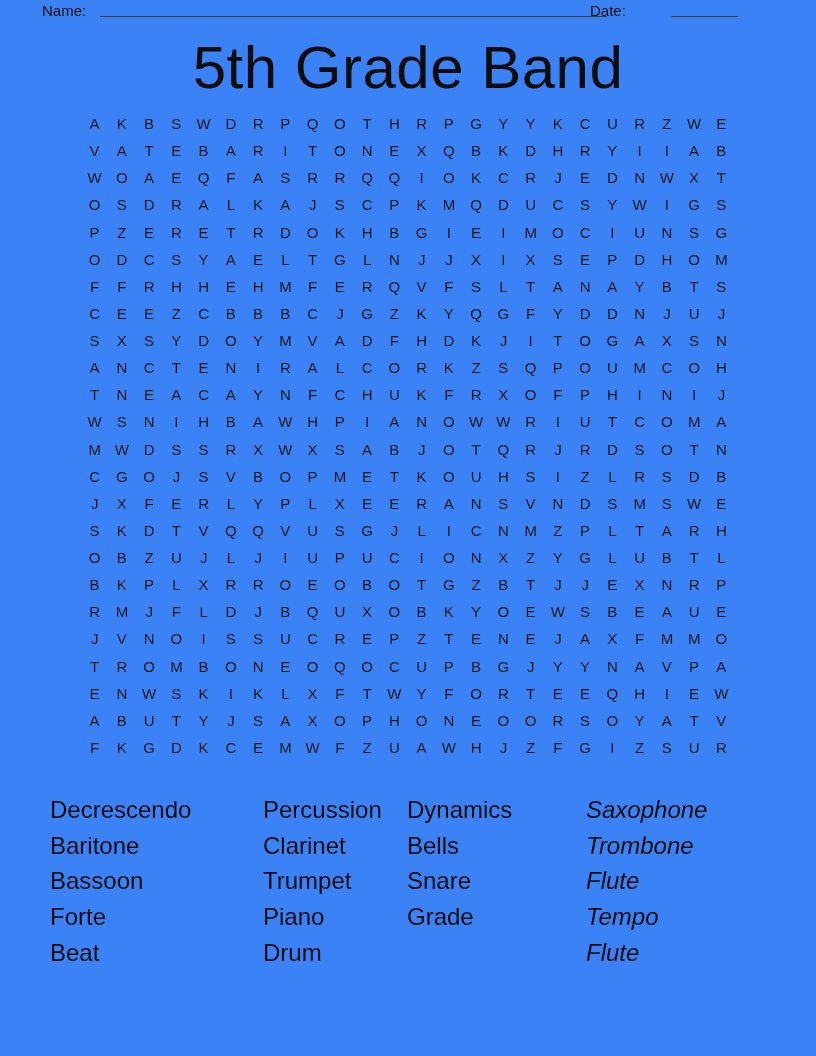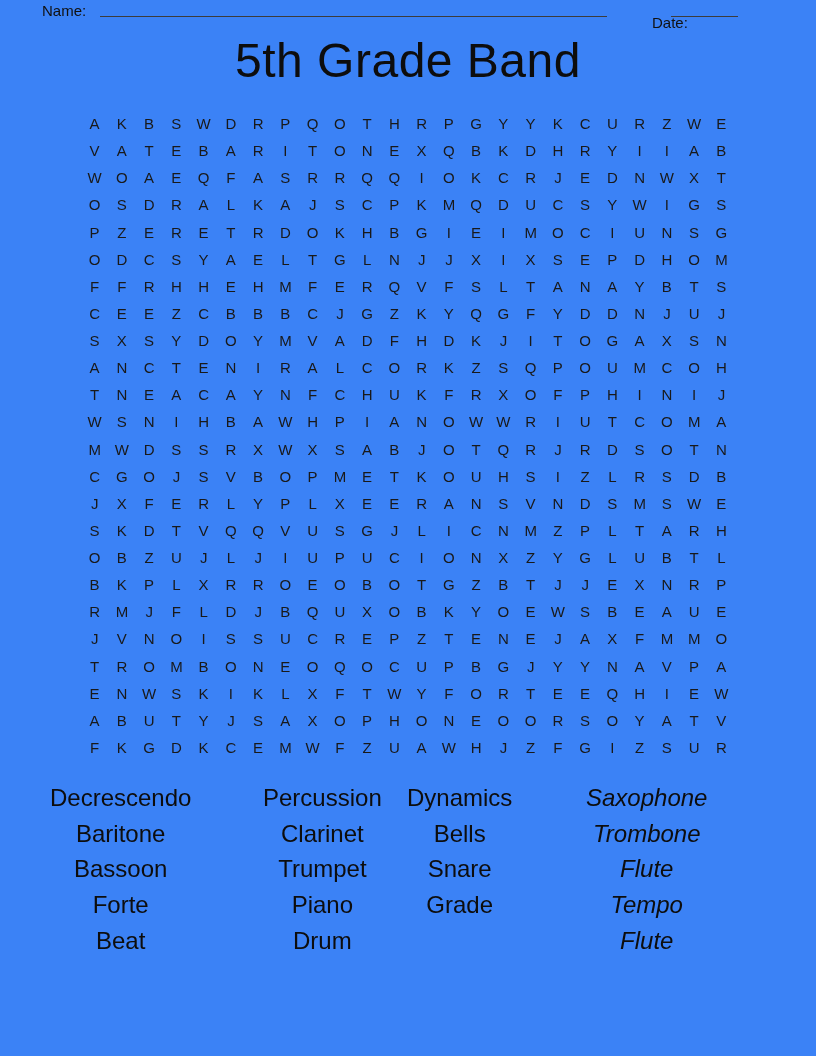--- a/index.html
+++ b/index.html
@@ -4,44 +4,44 @@
 <style>
   html,body { margin:0; padding:0; background:#ffffff; }
   .page {
     position:relative; width:816px; height:1056px; background:#3b82f6;
     font-family:"Liberation Sans","DejaVu Sans",sans-serif; color:#111111;
     overflow:hidden; margin:0 auto;
   }
   
   .lbl { position:absolute; font-size:15px; color:#111; top:2px; }
   #name-label { left:42px; }
-  #date-label { left:652px;margin-top:12px; }
+  #date-label { left:590px; }
   .rule { position:absolute; top:0; height:16px; border-bottom:1.6px solid #3c3c3c; }
   #name-rule { left:100px; width:507px; }
   #date-rule { left:671px; width:67px; }
   
   h1.title {
     position:absolute; top:33px; left:0; width:816px; margin:0;
-    text-align:center; font-size:48px; font-weight:500; color:#0d0d0d;
+    text-align:center; font-size:60px; font-weight:500; color:#0d0d0d;
     letter-spacing:0.5px;
   }
   
   #grid {
     position:absolute; left:81px; top:110px; width:654px; height:651px;
     display:grid;
     grid-template-columns:repeat(24,1fr);
     grid-template-rows:repeat(24,1fr);
   }
   #grid .cell {
     display:flex; align-items:center; justify-content:center;
     font-size:15px; font-weight:500; color:#191919; line-height:1;
   }
   
   #wordbank { position:absolute; left:0; top:780px; width:816px; height:180px; }
-  .wb-col { position:absolute; top:0;text-align:center; }
+  .wb-col { position:absolute; top:12px; }
   .wb-col-0 { left:50px; }
   .wb-col-1 { left:228px;margin-left:35px; }
   .wb-col-2 { left:407px; }
   .wb-col-3 { left:586px;font-style:italic; }
   .wb-item { font-size:24px; line-height:35.7px; color:#0d0d0d; font-weight:400; white-space:nowrap; }
 </style>
 </head>
 <body>
 
 <div class="page">

